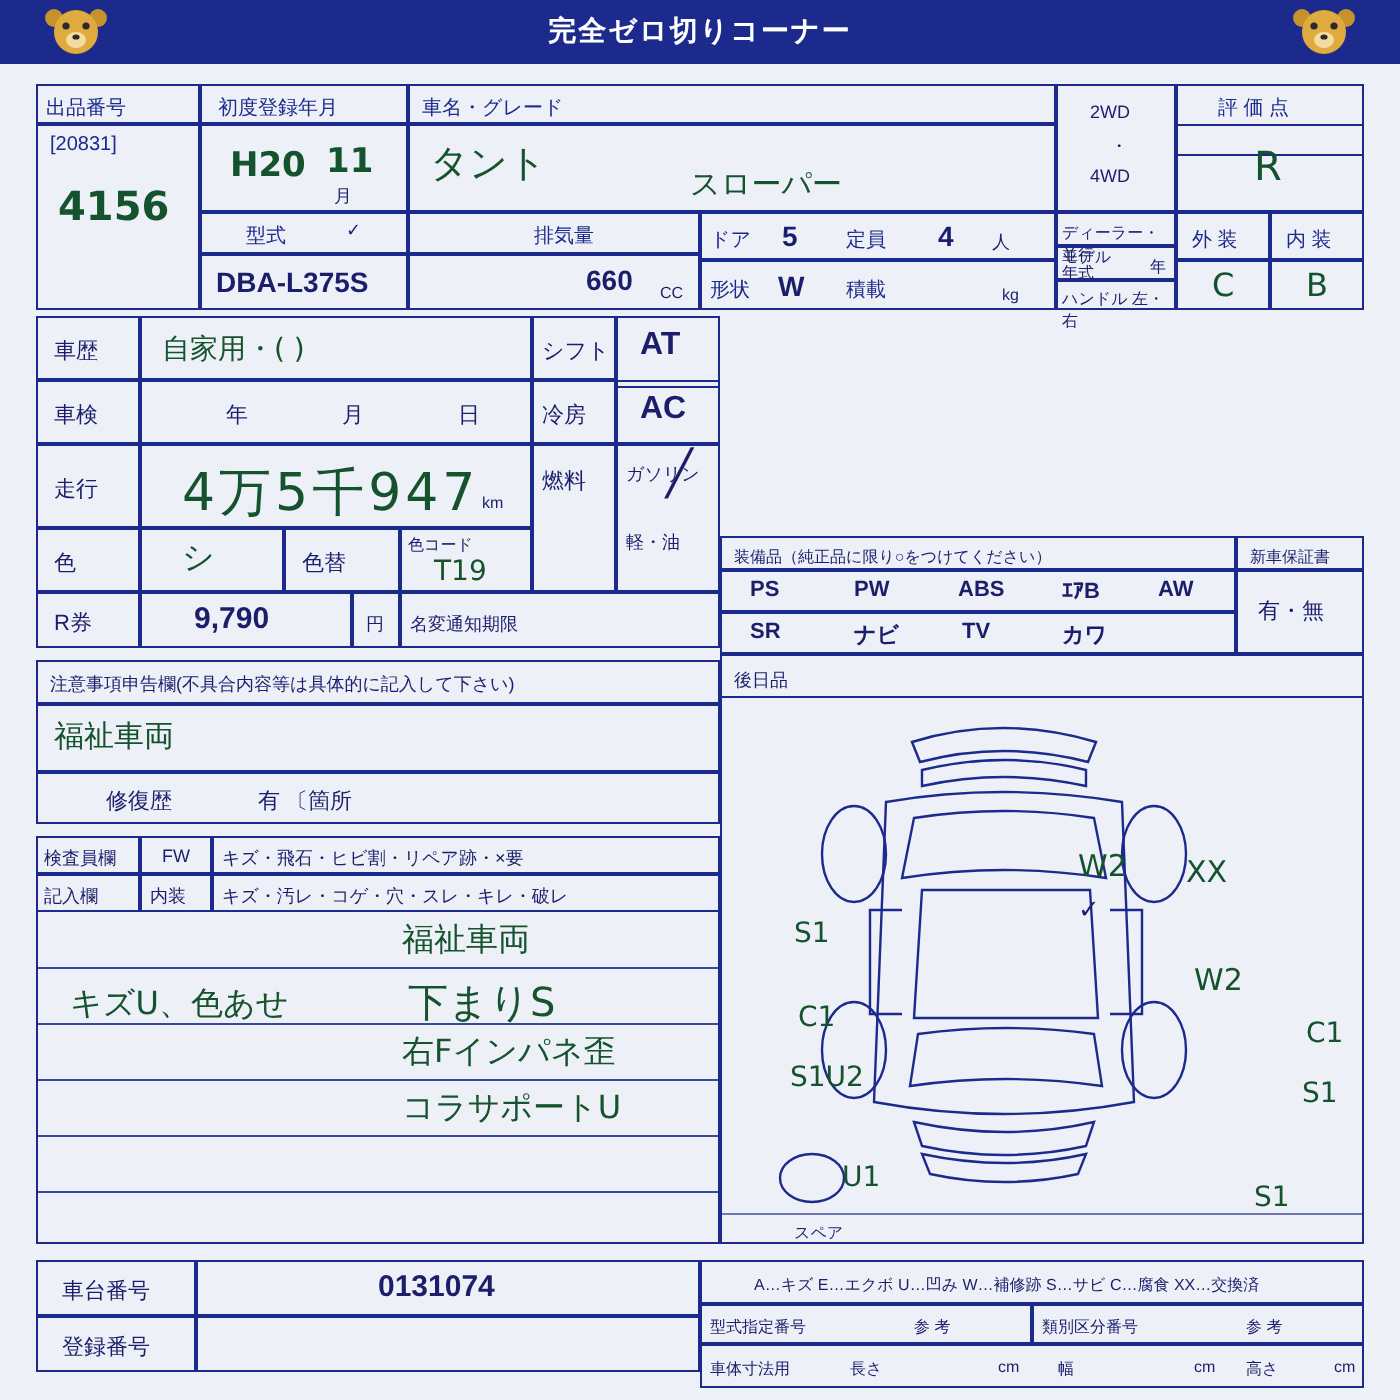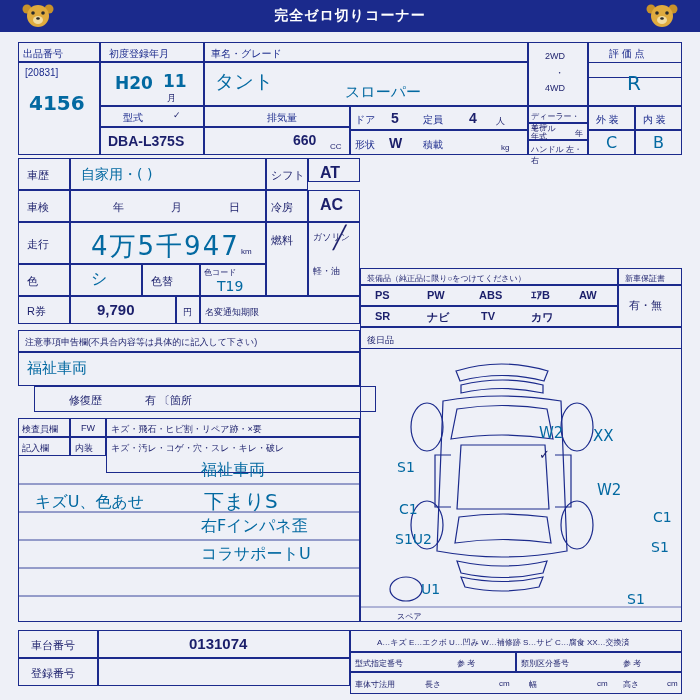--- a/index.html
+++ b/index.html
@@ -4,21 +4,21 @@
 <style>
   html,body{margin:0;padding:0;}
   body{
     width:700px;height:700px;
     background:#eef0f7;
     font-family:"Liberation Sans", sans-serif;
     color:#1b1f6b;
     overflow:hidden;
   }
   .sheet{position:relative;width:700px;height:700px;}
-  .hand{font-family:"DejaVu Sans", sans-serif;color:#0369a1;}
+  .hand{font-family:"DejaVu Sans", sans-serif;color:#14532d;}
   
   .topbar{
     position:absolute;left:0;top:0;width:700px;height:32px;
     background:#1b2a8c;color:#fff;
     display:flex;align-items:center;justify-content:center;
     font-size:14px;font-weight:bold;letter-spacing:1px;
   }
   .bear{
     position:absolute;top:2px;width:40px;height:28px;
   }
@@ -203,21 +203,21 @@
   <div class="bx" style="left:176px;top:296px;width:24px;height:28px;">
     <div class="sm" style="position:absolute;left:6px;top:9px;">円</div>
   </div>
   <div class="bx" style="left:200px;top:296px;width:160px;height:28px;">
     <div class="sm" style="position:absolute;left:4px;top:9px;">名変通知期限</div>
   </div>
 
   <div class="bx" style="left:266px;top:158px;width:42px;height:32px;">
     <div class="md" style="position:absolute;left:4px;top:9px;">シフト</div>
   </div>
-  <div class="bx" style="left:308px;top:158px;width:52px;height:24px;">
+  <div class="bx" style="left:308px;top:158px;width:52px;height:36px;">
     <div style="position:absolute;left:11px;top:5px;font-size:16px;font-weight:bold;">AT</div>
   </div>
   <div class="bx" style="left:266px;top:190px;width:42px;height:32px;">
     <div class="md" style="position:absolute;left:4px;top:9px;">冷房</div>
   </div>
   <div class="bx" style="left:308px;top:190px;width:52px;height:32px;">
     <div style="position:absolute;left:11px;top:5px;font-size:16px;font-weight:bold;">AC</div>
   </div>
   <div class="bx" style="left:266px;top:222px;width:42px;height:74px;">
     <div class="md" style="position:absolute;left:4px;top:10px;">燃料</div>
@@ -254,41 +254,41 @@
   <div class="bx" style="left:360px;top:327px;width:322px;height:22px;">
     <div class="sm" style="position:absolute;left:6px;top:6px;">後日品</div>
   </div>
 
   <div class="bx" style="left:18px;top:330px;width:342px;height:22px;">
     <div class="sm" style="position:absolute;left:6px;top:5px;">注意事項申告欄(不具合内容等は具体的に記入して下さい)</div>
   </div>
   <div class="bx" style="left:18px;top:352px;width:342px;height:34px;">
     <div class="hand" style="position:absolute;left:8px;top:6px;font-size:15px;">福祉車両</div>
   </div>
-  <div class="bx" style="left:18px;top:386px;width:342px;height:26px;margin-left:16px;">
+  <div class="bx" style="left:18px;top:386px;width:342px;height:26px;">
     <div class="md" style="position:absolute;left:34px;top:6px;">修復歴</div>
     <div class="md" style="position:absolute;left:110px;top:6px;">有 〔箇所</div>
   </div>
 
   <div class="bx" style="left:18px;top:418px;width:52px;height:19px;">
     <div class="sm" style="position:absolute;left:3px;top:4px;">検査員欄</div>
   </div>
   <div class="bx" style="left:70px;top:418px;width:36px;height:19px;">
     <div class="sm" style="position:absolute;left:10px;top:4px;">FW</div>
   </div>
   <div class="bx" style="left:106px;top:418px;width:254px;height:19px;">
     <div class="sm" style="position:absolute;left:4px;top:4px;">キズ・飛石・ヒビ割・リペア跡・×要</div>
   </div>
   <div class="bx" style="left:18px;top:437px;width:52px;height:19px;">
     <div class="sm" style="position:absolute;left:3px;top:4px;">記入欄</div>
   </div>
   <div class="bx" style="left:70px;top:437px;width:36px;height:19px;">
     <div class="sm" style="position:absolute;left:4px;top:4px;">内装</div>
   </div>
-  <div class="bx" style="left:106px;top:437px;width:254px;height:36px;">
+  <div class="bx" style="left:106px;top:437px;width:254px;height:19px;">
     <div class="sm" style="position:absolute;left:4px;top:4px;">キズ・汚レ・コゲ・穴・スレ・キレ・破レ</div>
   </div>
 
   <div class="bx" style="left:18px;top:456px;width:342px;height:166px;border-top:none;">
     <svg width="340" height="164" style="position:absolute;left:0;top:0;">
       <g stroke="#1b2a8c" stroke-width="1" opacity="0.85">
         <line x1="0" y1="28" x2="340" y2="28"></line>
         <line x1="0" y1="56" x2="340" y2="56"></line>
         <line x1="0" y1="84" x2="340" y2="84"></line>
         <line x1="0" y1="112" x2="340" y2="112"></line>

